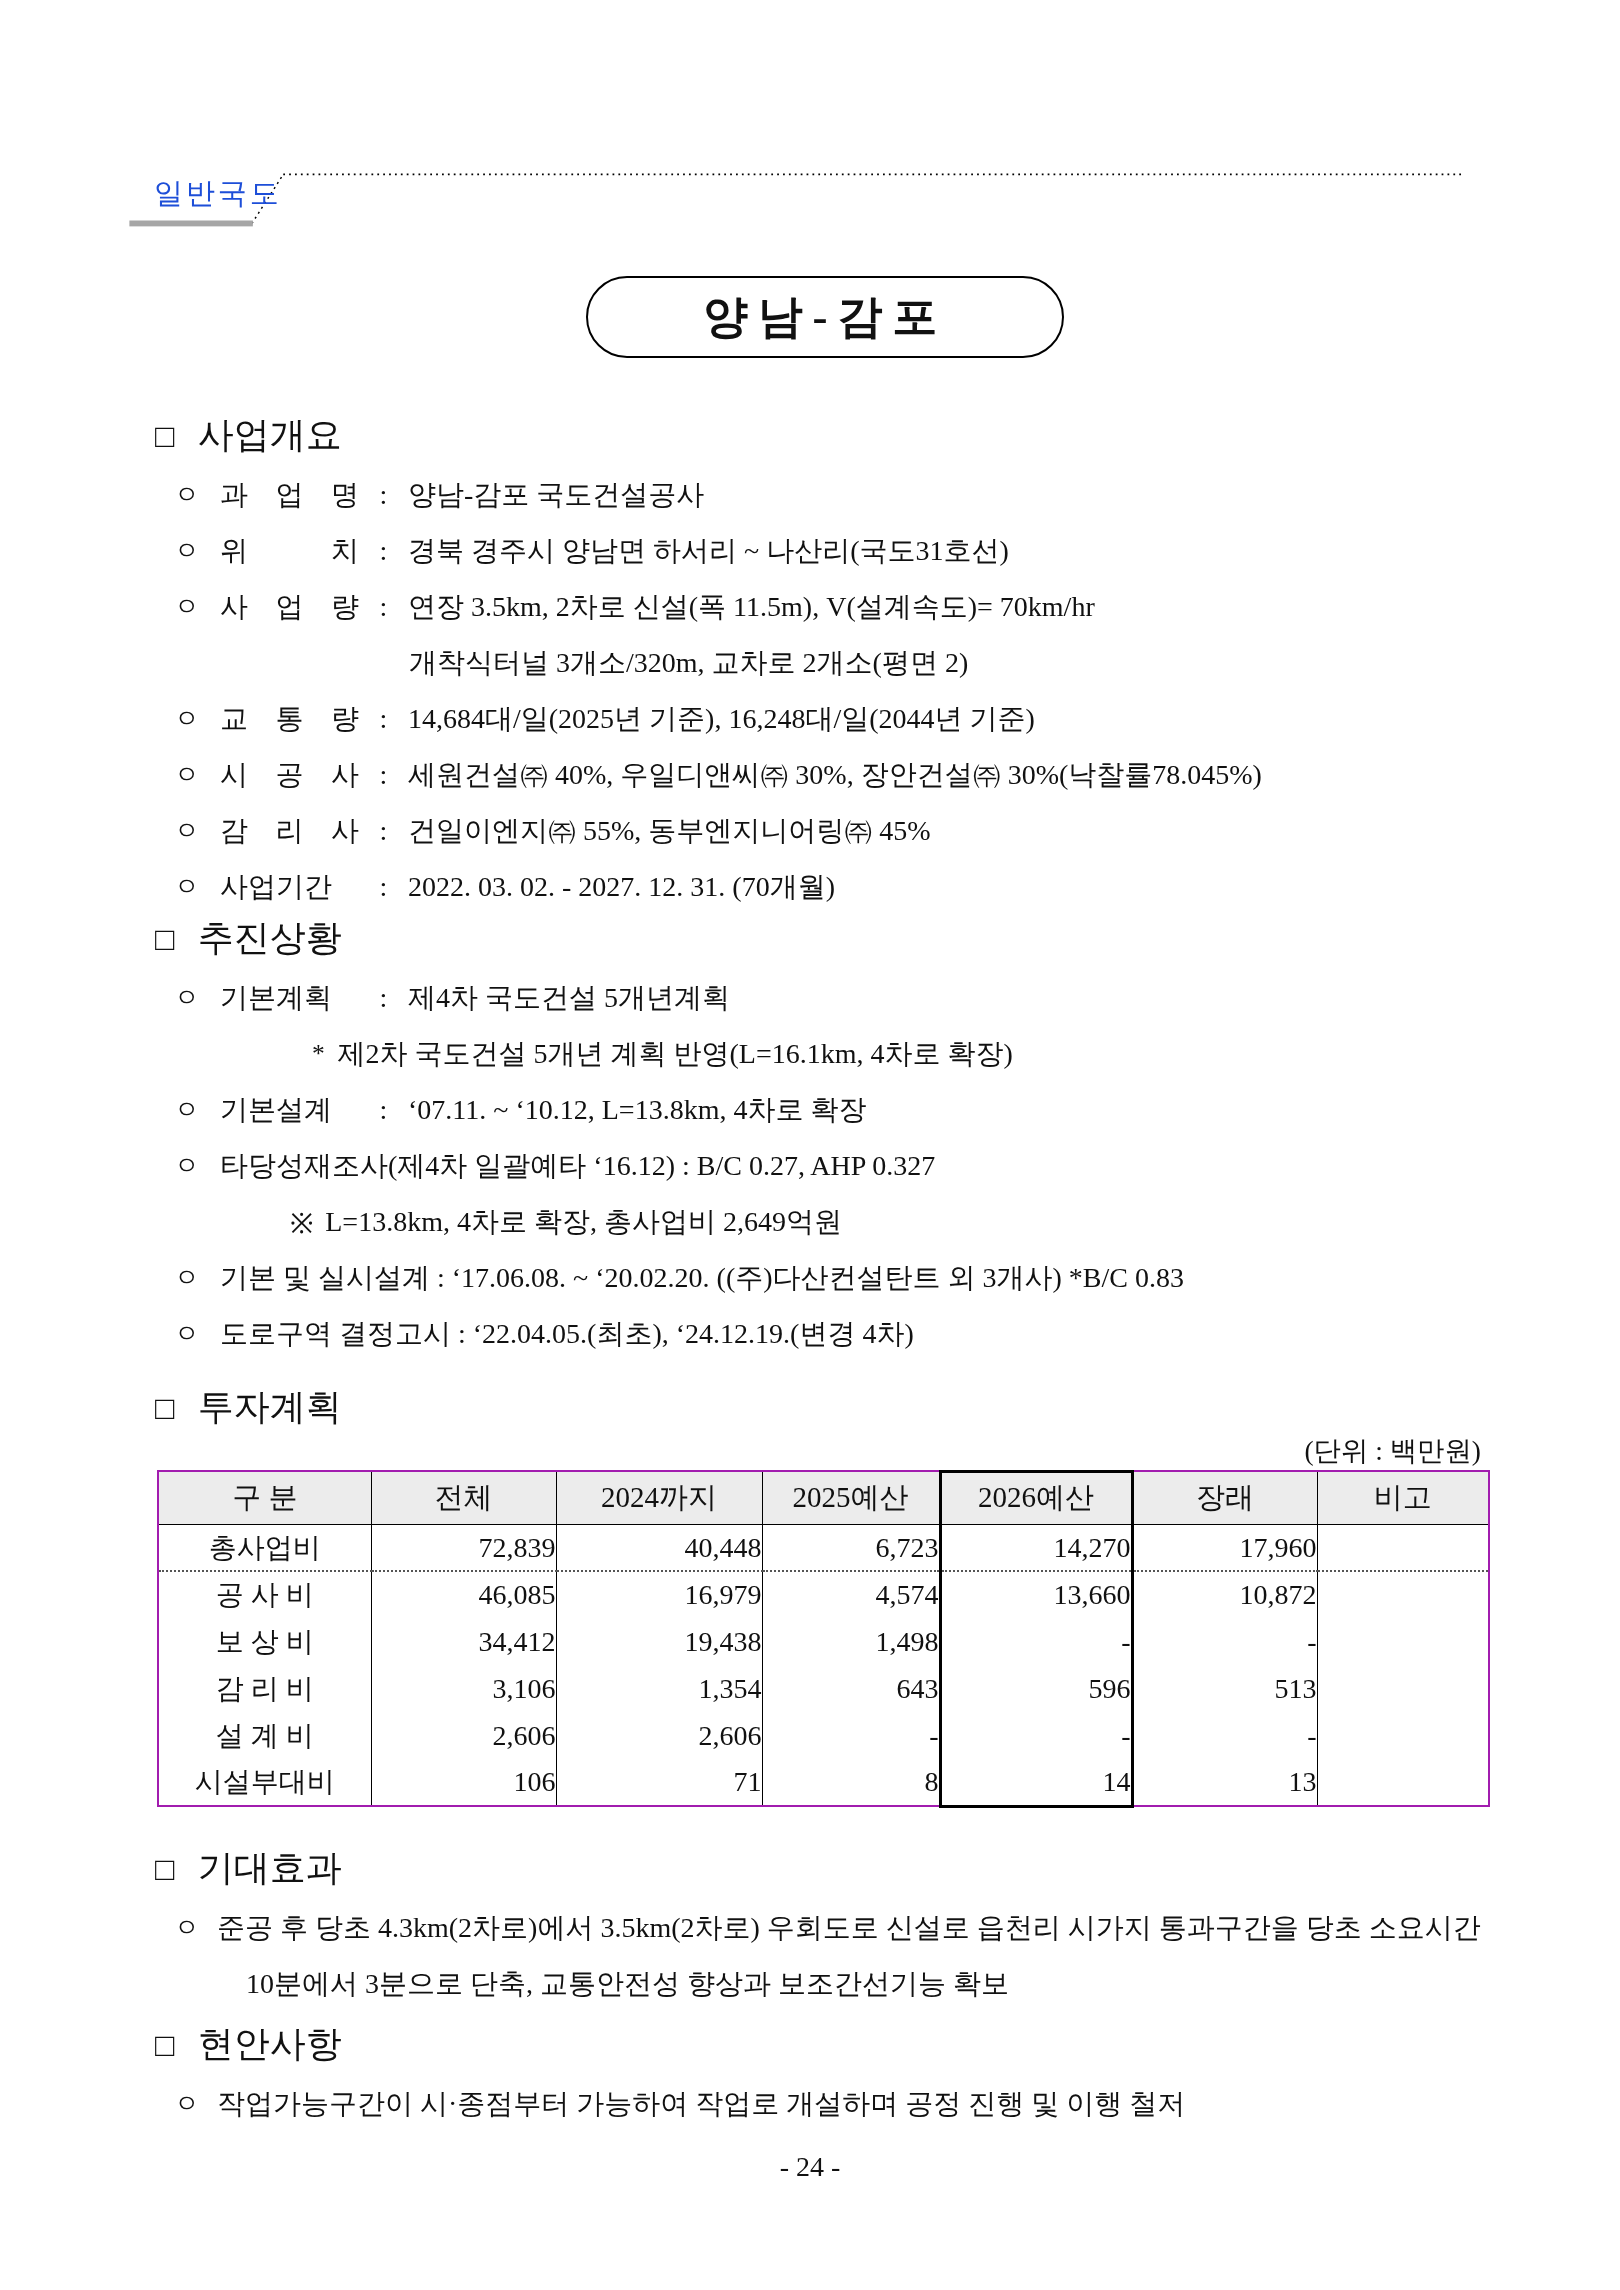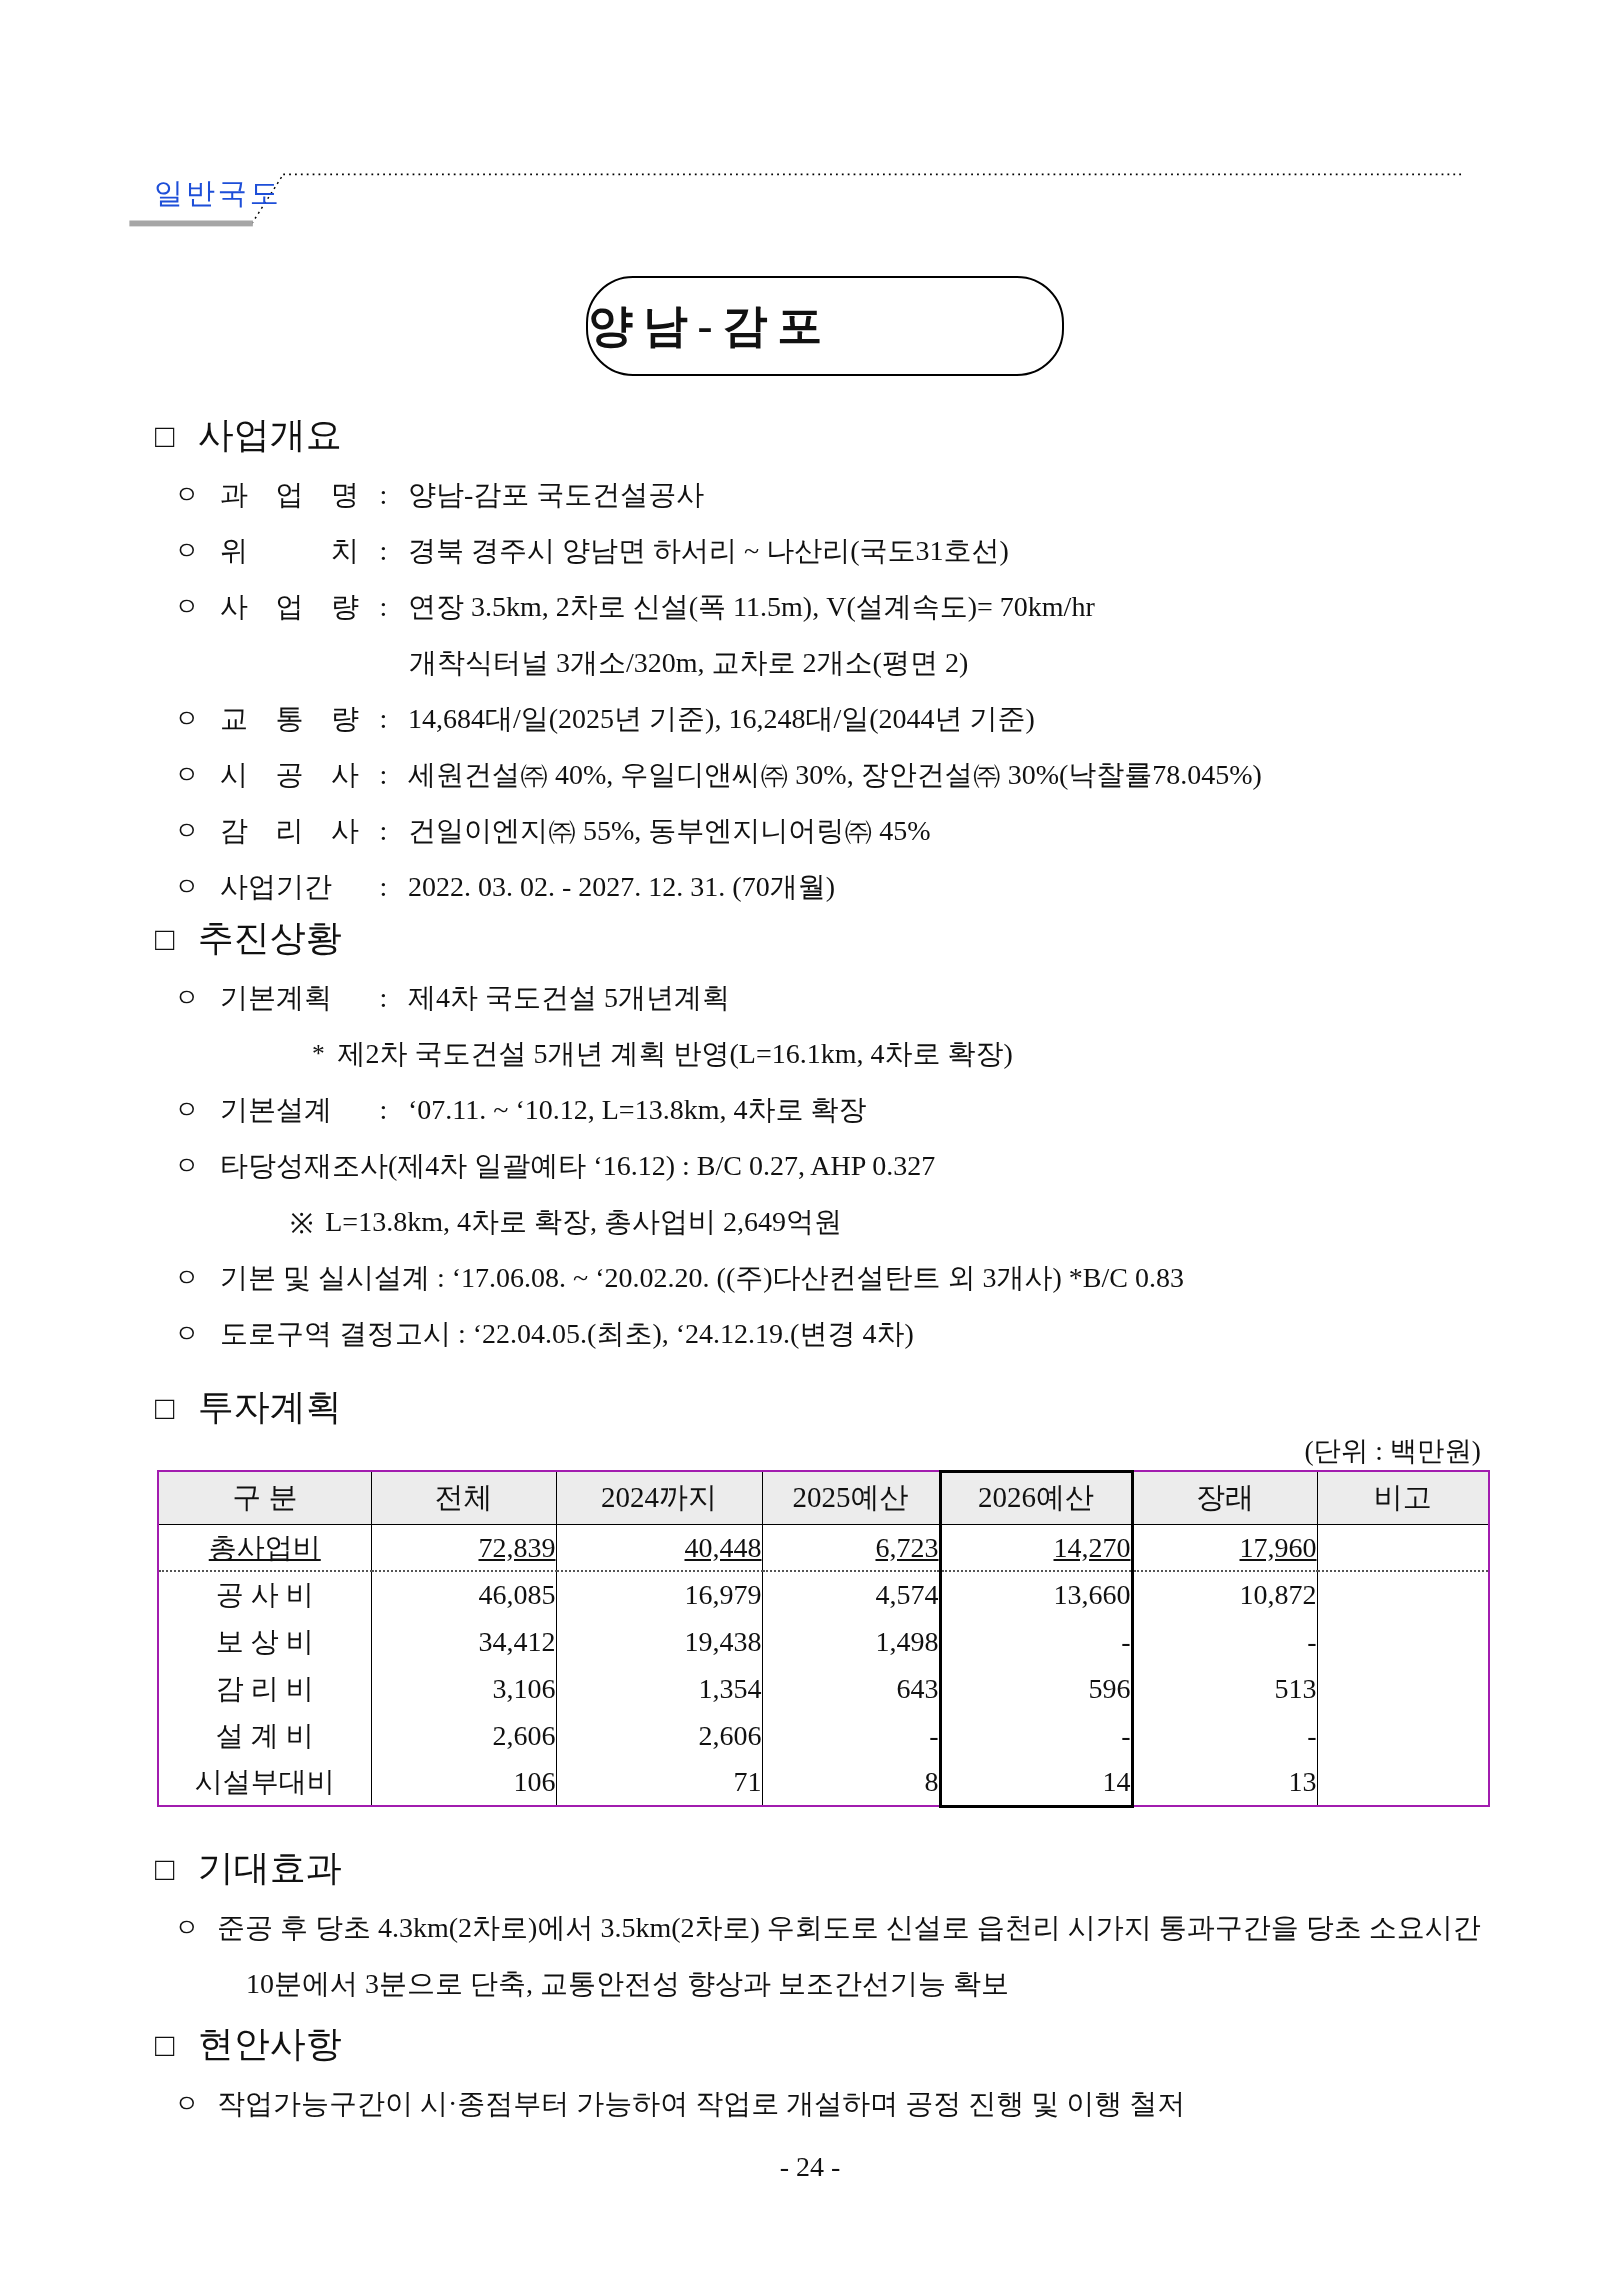--- a/index.html
+++ b/index.html
@@ -13,23 +13,23 @@
   }
   
   .doc-header{position:absolute;left:0;top:0;width:1620px;height:245px;}
   .doc-header svg{position:absolute;left:0;top:0;}
   .doc-category{
     position:absolute;left:154px;top:174px;
     font-size:29px;letter-spacing:2.9px;color:#1d4ed8;
   }
   
   .title-box{
-    position:absolute;left:586px;top:276px;width:478px;height:100px;
+    position:absolute;left:586px;top:276px;width:478px;height:82px;
     border:2.9px solid #000;border-radius:47px;
-    display:flex;align-items:center;justify-content:flex-start;
+    display:flex;align-items:center;justify-content:center;
     box-sizing:border-box;
   }
   .title-box span{font-size:45px;font-weight:bold;letter-spacing:9.8px;}
   
   .sec{position:absolute;left:0;width:1620px;}
   .sec-overview{top:412px;}
   .sec-progress{top:915px;}
   .sec-investment{top:1384px;}
   .sec-effects{top:1845px;}
   .sec-issues{top:2021px;}
@@ -68,21 +68,21 @@
     border-left:1px solid #000;box-sizing:border-box;overflow:hidden;
     font-weight:normal;padding:0;
   }
   table.inv th{
     height:53px;background:#ececec;font-size:29px;text-align:center;
     border-bottom:1px solid #000;
   }
   table.inv td{height:47px;font-size:28px;}
   td.rowlbl{text-align:center;}
   td.num{text-align:right;padding-right:17.6px;}
-  tr.sep td{border-bottom:2px dotted #555;text-decoration:underline;}
+  tr.sep td{border-bottom:2px dotted #555;}
   .hl{border-left:3.9px solid #000 !important;border-right:3.9px solid #000 !important;}
   th.hl{border-top:3.9px solid #000;}
   tr.last td.hl{border-bottom:3.9px solid #000;}
   
   .page-footer{
     position:absolute;left:0;top:2147px;width:1620px;
     text-align:center;font-size:28px;height:39px;line-height:39px;
   }
 </style>
 </head>

